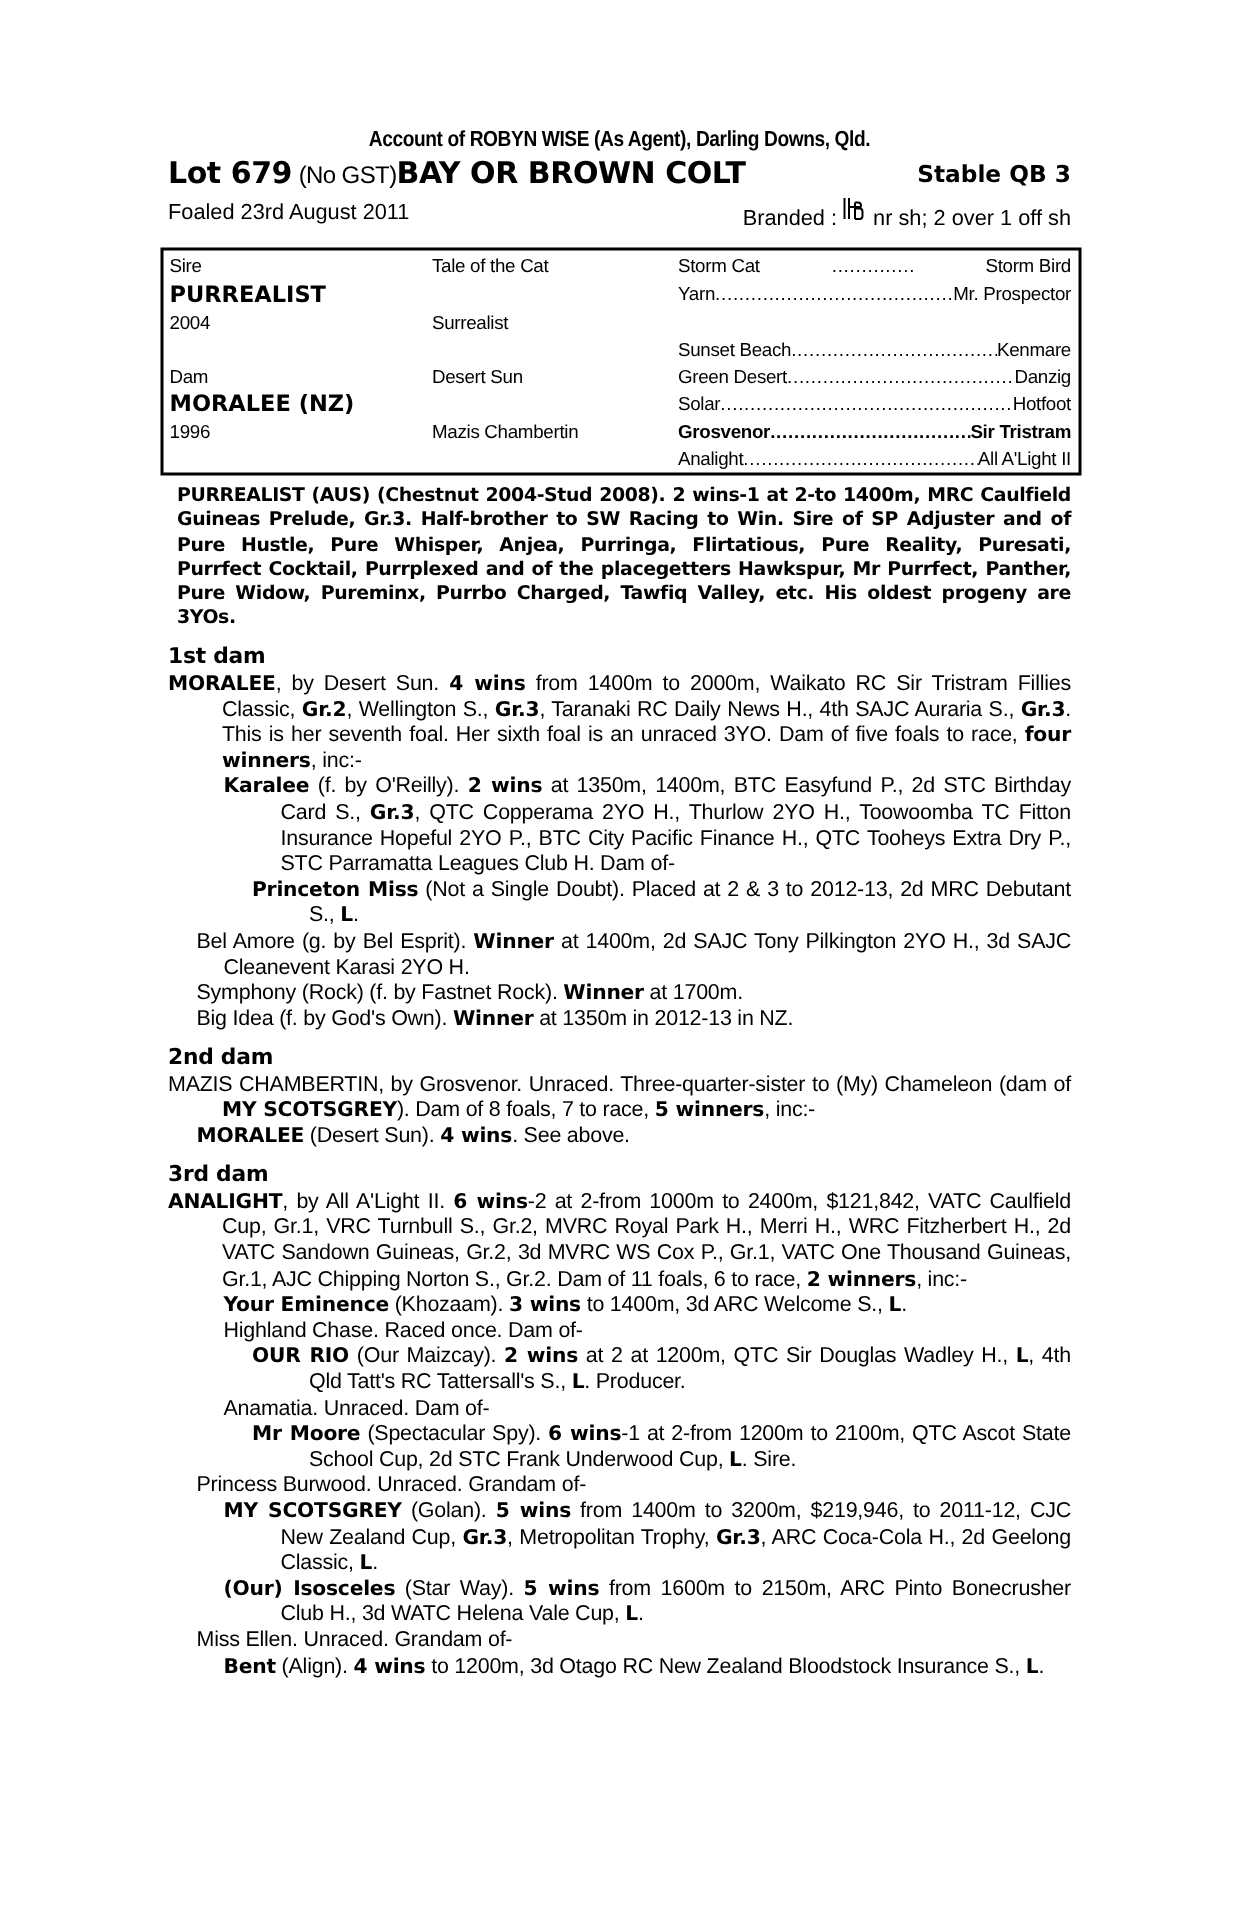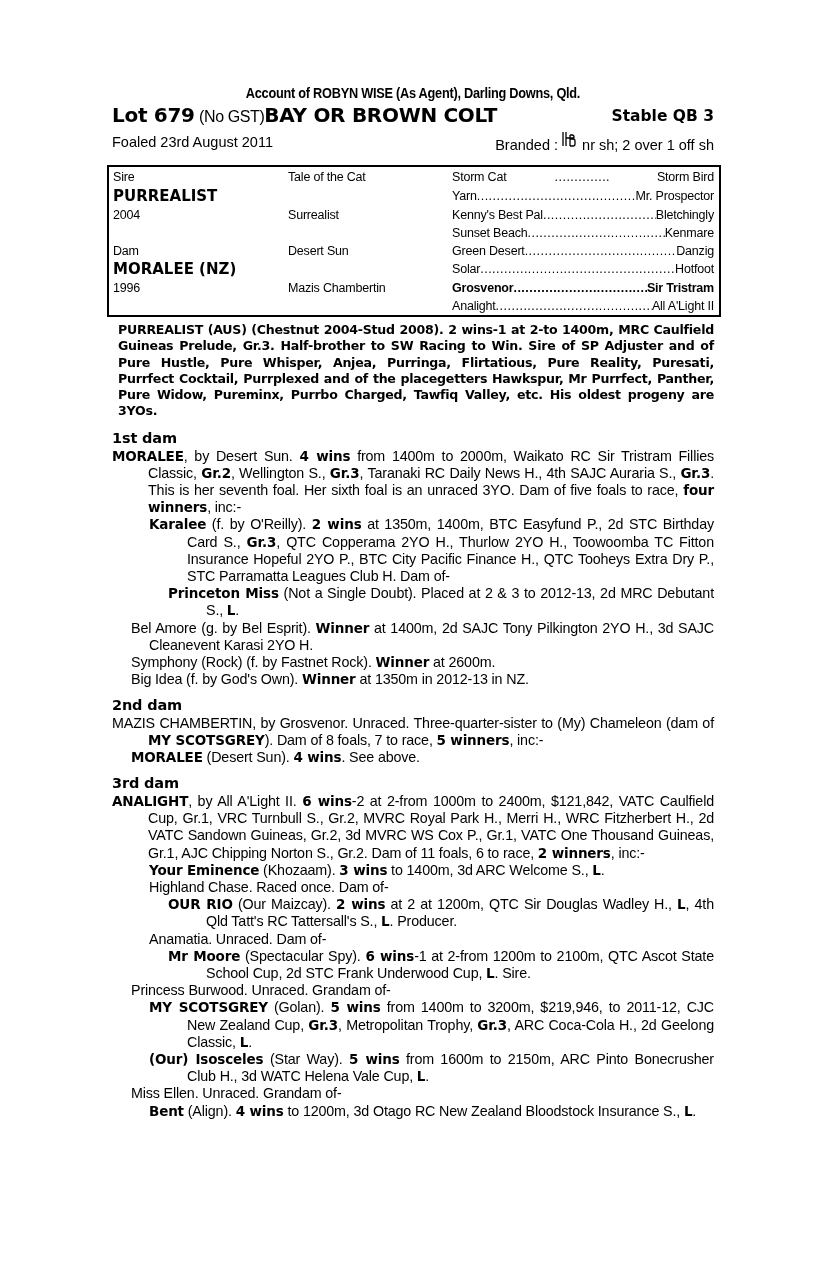--- a/index.html
+++ b/index.html
@@ -71,25 +71,20 @@
   <div class="gg" style="top:1px;gap:48px;">
       <span>Storm Cat</span>
       <span class="dots"></span>
       <span>Storm Bird</span>
     </div>
   <div class="gg" style="top:20px;">
       <span>Yarn</span>
       <span class="dots"></span>
       <span>Mr. Prospector</span>
     </div>
-  <div class="gg" style="top:39px;">
-      <span>Kenny's Best Pal</span>
-      <span class="dots"></span>
-      <span>Bletchingly</span>
-    </div>
   <div class="gg" style="top:57px;">
       <span>Sunset Beach</span>
       <span class="dots"></span>
       <span>Kenmare</span>
     </div>
   <div class="gg" style="top:75px;">
       <span>Green Desert</span>
       <span class="dots"></span>
       <span>Danzig</span>
     </div>
@@ -111,21 +106,21 @@
 </div>
 
 <div class="sirebio">PURREALIST (AUS) (Chestnut 2004-Stud 2008). 2 wins-1 at 2-to 1400m, MRC Caulfield Guineas Prelude, Gr.3. Half-brother to SW Racing to Win. Sire of SP Adjuster and of Pure Hustle, Pure Whisper, Anjea, Purringa, Flirtatious, Pure Reality, Puresati, Purrfect Cocktail, Purrplexed and of the placegetters Hawkspur, Mr Purrfect, Panther, Pure Widow, Pureminx, Purrbo Charged, Tawfiq Valley, etc. His oldest progeny are 3YOs.</div>
 
 <div class="family" id="family">
     <div class="sec-head first">1st dam</div>
     <div class="entry lvl0"><span class="b">MORALEE</span><span>, by Desert Sun. </span><span class="b">4 wins</span><span> from 1400m to 2000m, Waikato RC Sir Tristram Fillies Classic, </span><span class="b">Gr.2</span><span>, Wellington S., </span><span class="b">Gr.3</span><span>, Taranaki RC Daily News H., 4th SAJC Auraria S., </span><span class="b">Gr.3</span><span>. This is her seventh foal. Her sixth foal is an unraced 3YO. Dam of five foals to race, </span><span class="b">four winners</span><span>, inc:-</span></div>
     <div class="entry lvl2"><span class="b">Karalee</span><span> (f. by O'Reilly). </span><span class="b">2 wins</span><span> at 1350m, 1400m, BTC Easyfund P., 2d STC Birthday Card S., </span><span class="b">Gr.3</span><span>, QTC Copperama 2YO H., Thurlow 2YO H., Toowoomba TC Fitton Insurance Hopeful 2YO P., BTC City Pacific Finance H., QTC Tooheys Extra Dry P., STC Parramatta Leagues Club H. Dam of-</span></div>
     <div class="entry lvl3"><span class="b">Princeton Miss</span><span> (Not a Single Doubt). Placed at 2 &amp; 3 to 2012-13, 2d MRC Debutant S., </span><span class="b">L</span><span>.</span></div>
     <div class="entry lvl1n"><span>Bel Amore (g. by Bel Esprit). </span><span class="b">Winner</span><span> at 1400m, 2d SAJC Tony Pilkington 2YO H., 3d SAJC Cleanevent Karasi 2YO H.</span></div>
-    <div class="entry lvl1n"><span>Symphony (Rock) (f. by Fastnet Rock). </span><span class="b">Winner</span><span> at 2600m.</span></div>
+    <div class="entry lvl1n"><span>Symphony (Rock) (f. by Fastnet Rock). </span><span class="b">Winner</span><span> at 1700m.</span></div>
     <div class="entry lvl1n"><span>Big Idea (f. by God's Own). </span><span class="b">Winner</span><span> at 1350m in 2012-13 in NZ.</span></div>
     <div class="sec-head">2nd dam</div>
     <div class="entry lvl0"><span>MAZIS CHAMBERTIN, by Grosvenor. Unraced. Three-quarter-sister to (My) Chameleon (dam of </span><span class="b">MY SCOTSGREY</span><span>). Dam of 8 foals, 7 to race, </span><span class="b">5 winners</span><span>, inc:-</span></div>
     <div class="entry lvl1"><span class="b">MORALEE</span><span> (Desert Sun). </span><span class="b">4 wins</span><span>. See above.</span></div>
     <div class="sec-head">3rd dam</div>
     <div class="entry lvl0"><span class="b">ANALIGHT</span><span>, by All A'Light II. </span><span class="b">6 wins</span><span>-2 at 2-from 1000m to 2400m, $121,842, VATC Caulfield Cup, Gr.1, VRC Turnbull S., Gr.2, MVRC Royal Park H., Merri H., WRC Fitzherbert H., 2d VATC Sandown Guineas, Gr.2, 3d MVRC WS Cox P., Gr.1, VATC One Thousand Guineas, Gr.1, AJC Chipping Norton S., Gr.2. Dam of 11 foals, 6 to race, </span><span class="b">2 winners</span><span>, inc:-</span></div>
     <div class="entry lvl2n"><span class="b">Your Eminence</span><span> (Khozaam). </span><span class="b">3 wins</span><span> to 1400m, 3d ARC Welcome S., </span><span class="b">L</span><span>.</span></div>
     <div class="entry lvl2n"><span>Highland Chase. Raced once. Dam of-</span></div>
     <div class="entry lvl3"><span class="b">OUR RIO</span><span> (Our Maizcay). </span><span class="b">2 wins</span><span> at 2 at 1200m, QTC Sir Douglas Wadley H., </span><span class="b">L</span><span>, 4th Qld Tatt's RC Tattersall's S., </span><span class="b">L</span><span>. Producer.</span></div>
     <div class="entry lvl2n"><span>Anamatia. Unraced. Dam of-</span></div>

